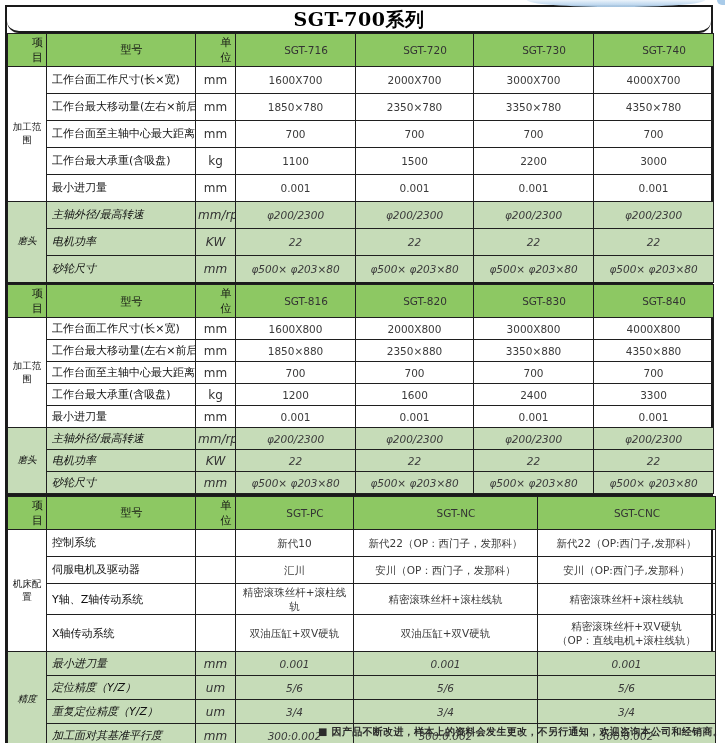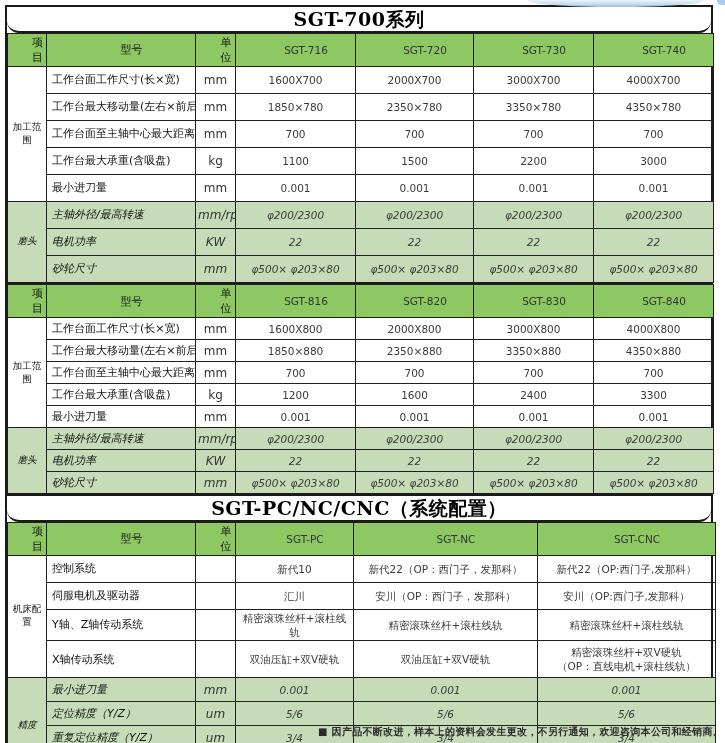--- a/index.html
+++ b/index.html
@@ -262,21 +262,20 @@
             <td class="unit">mm</td>
             <td class="value">φ500× φ203×80</td>
             <td class="value">φ500× φ203×80</td>
             <td class="value">φ500× φ203×80</td>
             <td class="value">φ500× φ203×80</td>
           </tr>
         </tbody>
       </table>
   </div>
   <div class="section sec-2">
-    <div class="section-title">SGT-PC/NC/CNC（系统配置）</div>
     <table>
         <colgroup>
           <col style="width: 39px;">
           <col style="width: 149px;">
           <col style="width: 40px;">
           <col style="width: 118px;">
           <col style="width: 184px;">
           <col style="width: 178px;">
         </colgroup>
         <thead>

